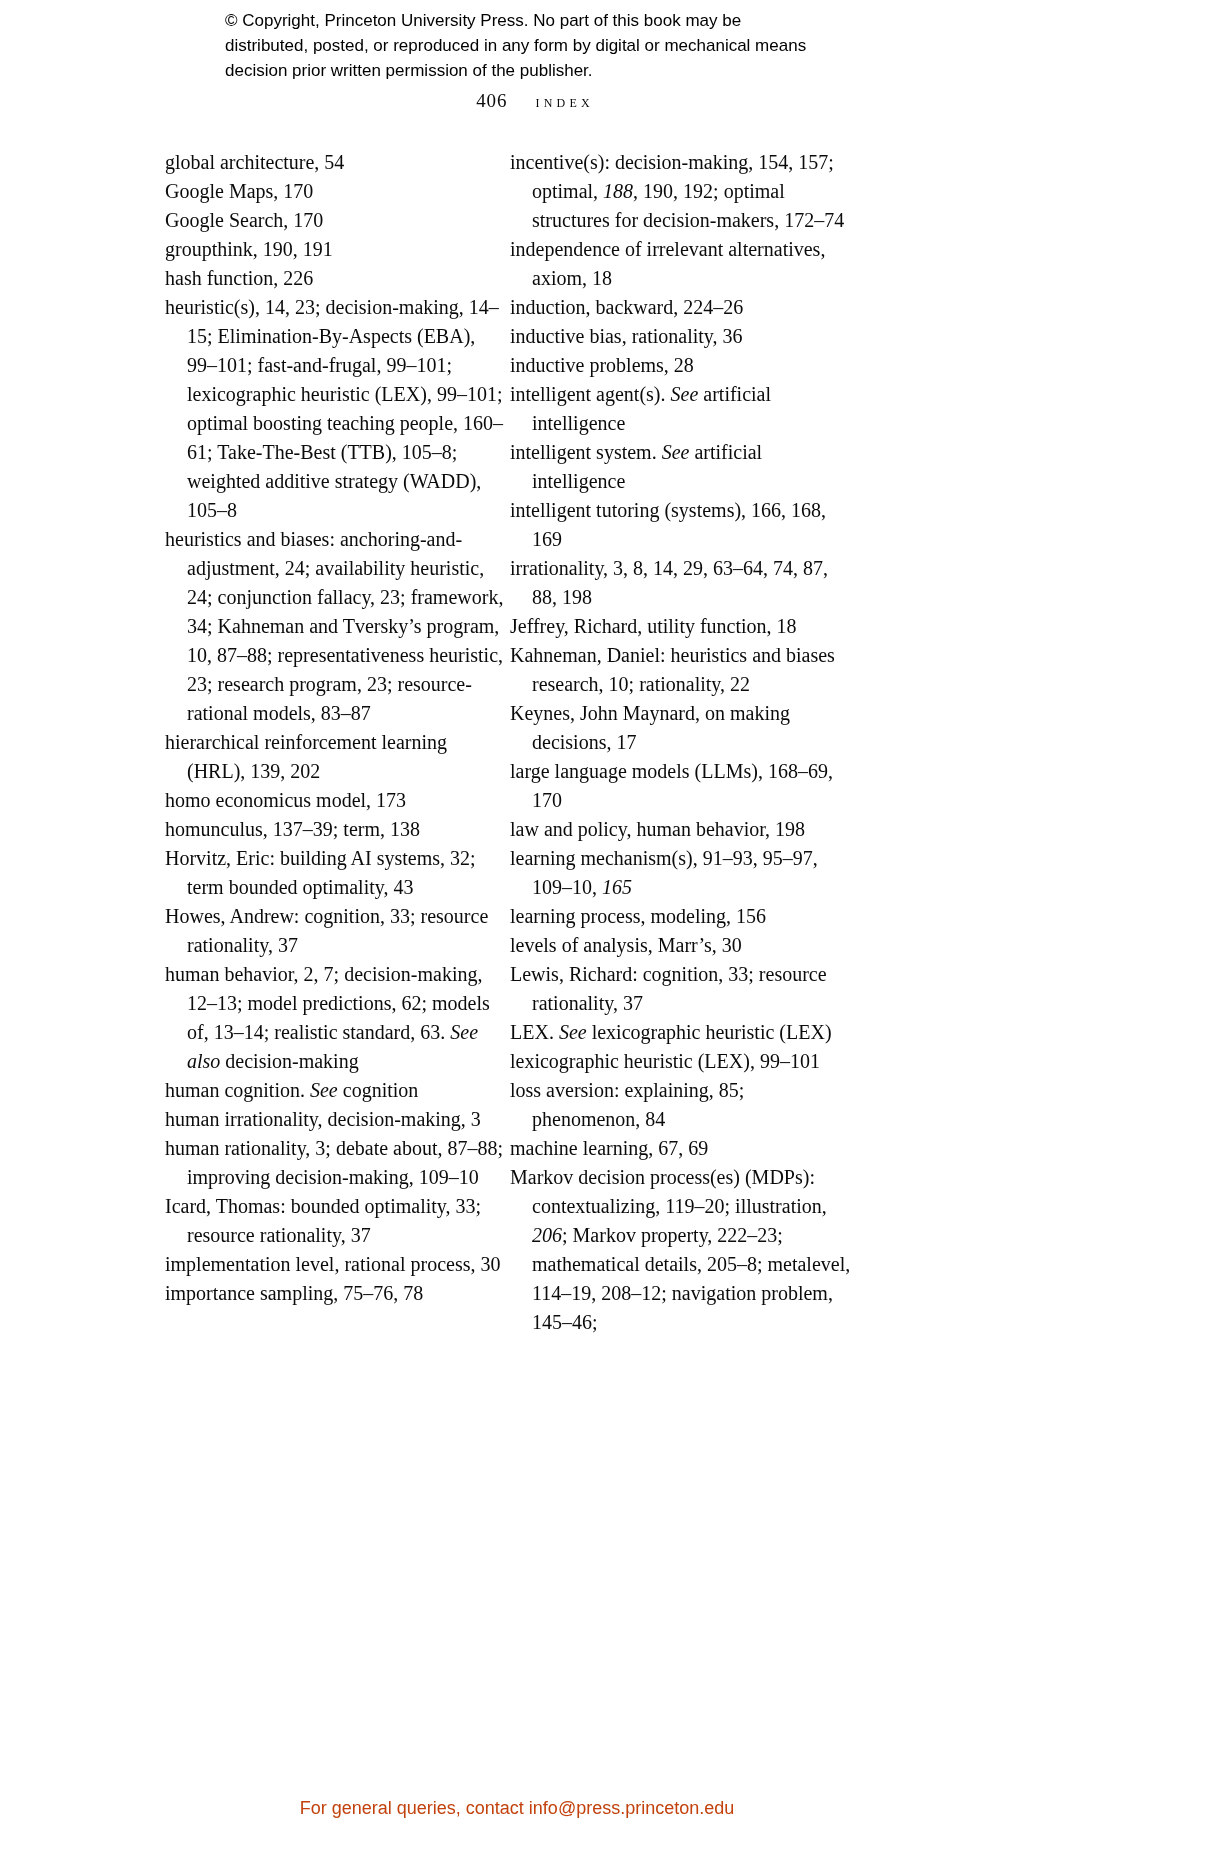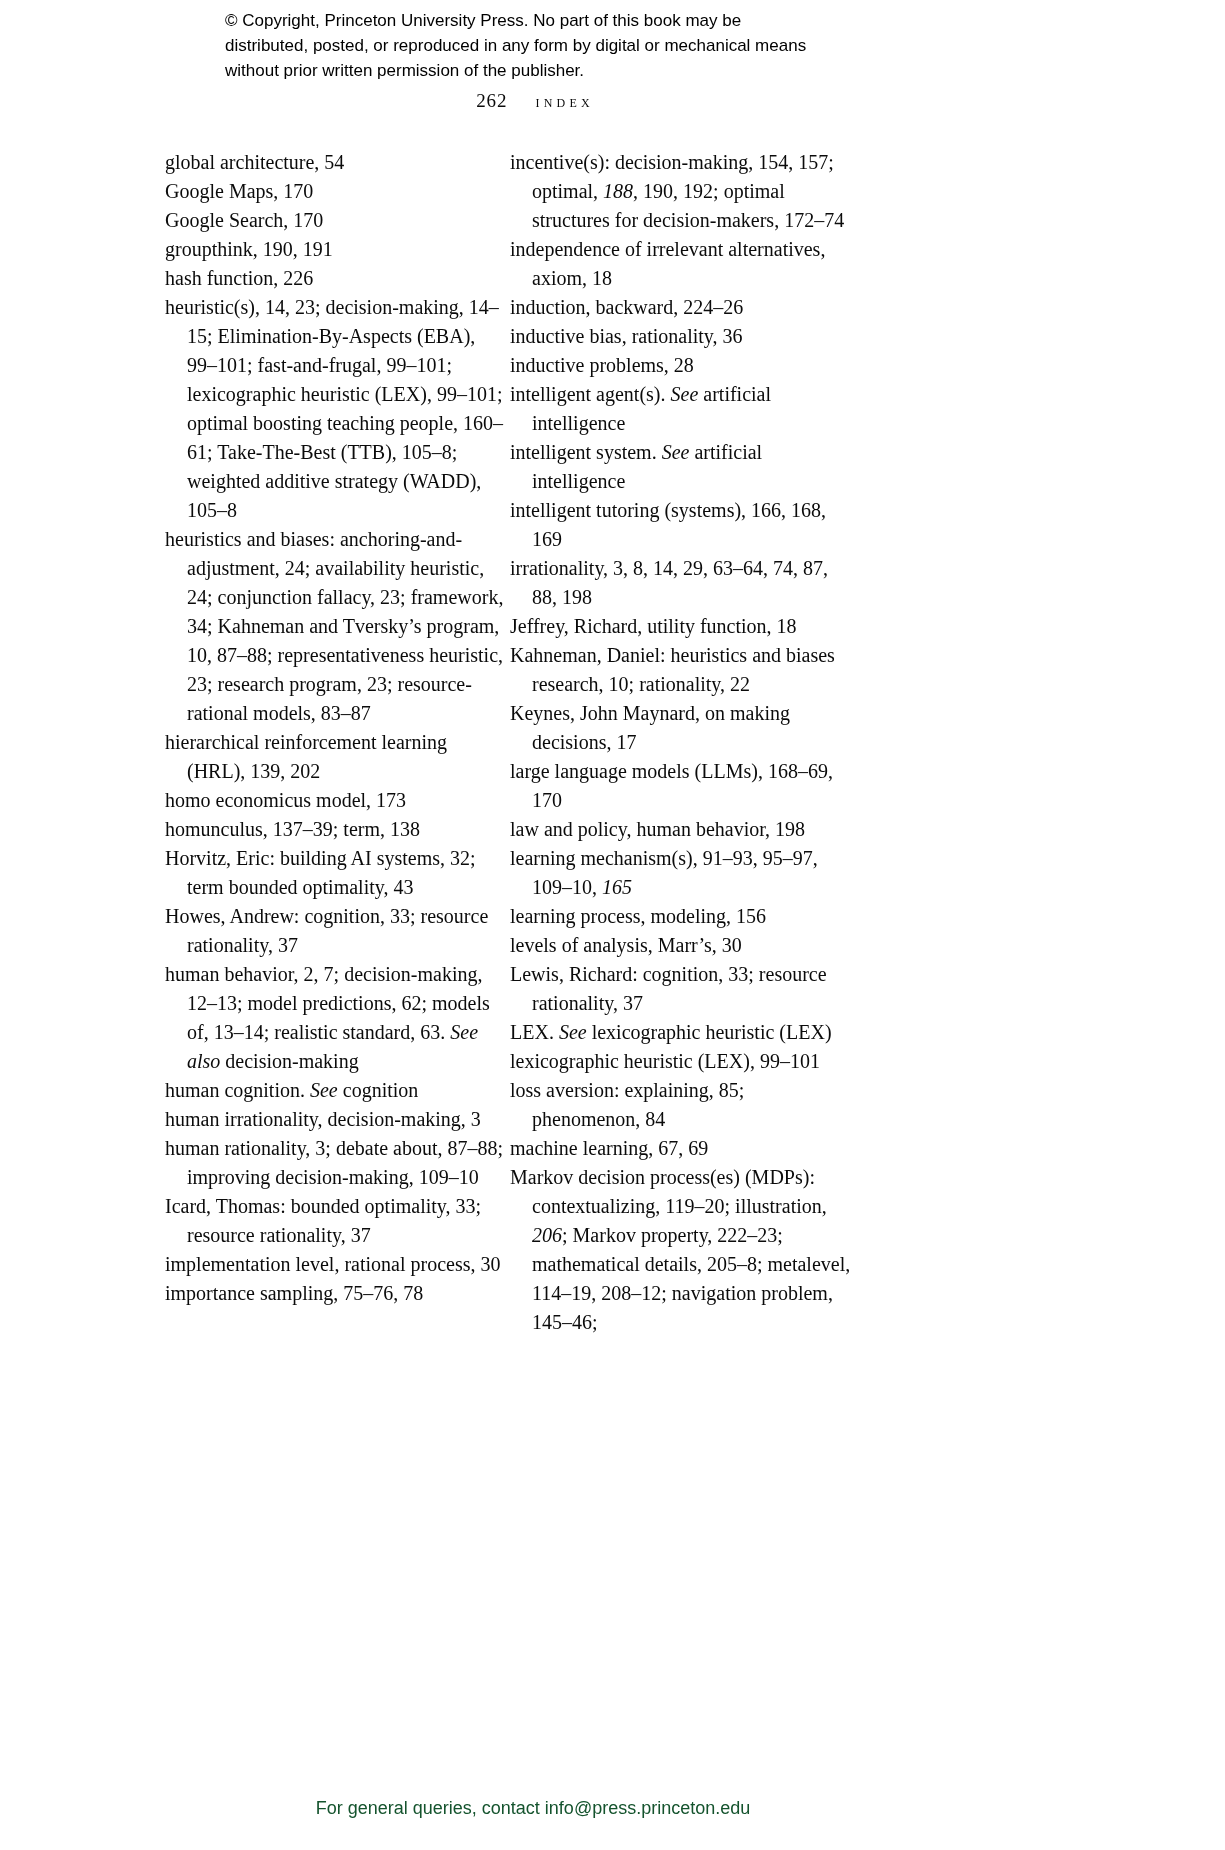--- a/index.html
+++ b/index.html
@@ -64,39 +64,39 @@
     text-indent: -22px;
     padding-left: 22px;
   }
   .entry.gap {
   }
   .entry em {
     font-style: italic;
   }
   .footer {
     position: absolute;
-    left: 163px;
+    left: 147px;
     top: 1798px;
     width: 740px;
     margin: 0;
     text-align: center;
     font-family: "Liberation Sans", sans-serif;
     font-size: 18px;
-    color: #14532d;
+    color: #c2410c;
   }
 </style>
 </head>
 <body>
 
 <div class="page">
 
-  <p class="copyright">© Copyright, Princeton University Press. No part of this book may be distributed, posted, or reproduced in any form by digital or mechanical means without prior written permission of the publisher.</p>
+  <p class="copyright">© Copyright, Princeton University Press. No part of this book may be distributed, posted, or reproduced in any form by digital or mechanical means decision prior written permission of the publisher.</p>
 
   <div class="running-head">
-    <span class="pagenum">262</span>
+    <span class="pagenum">406</span>
     <span class="head-title">INDEX</span>
   </div>
 
   <div class="columns">
     <div class="col" id="col-left">
         <p class="entry"><span>global architecture, 54</span></p>
         <p class="entry"><span>Google Maps, 170</span></p>
         <p class="entry"><span>Google Search, 170</span></p>
         <p class="entry"><span>groupthink, 190, 191</span></p>
         <p class="entry gap"><span>hash function, 226</span></p>

